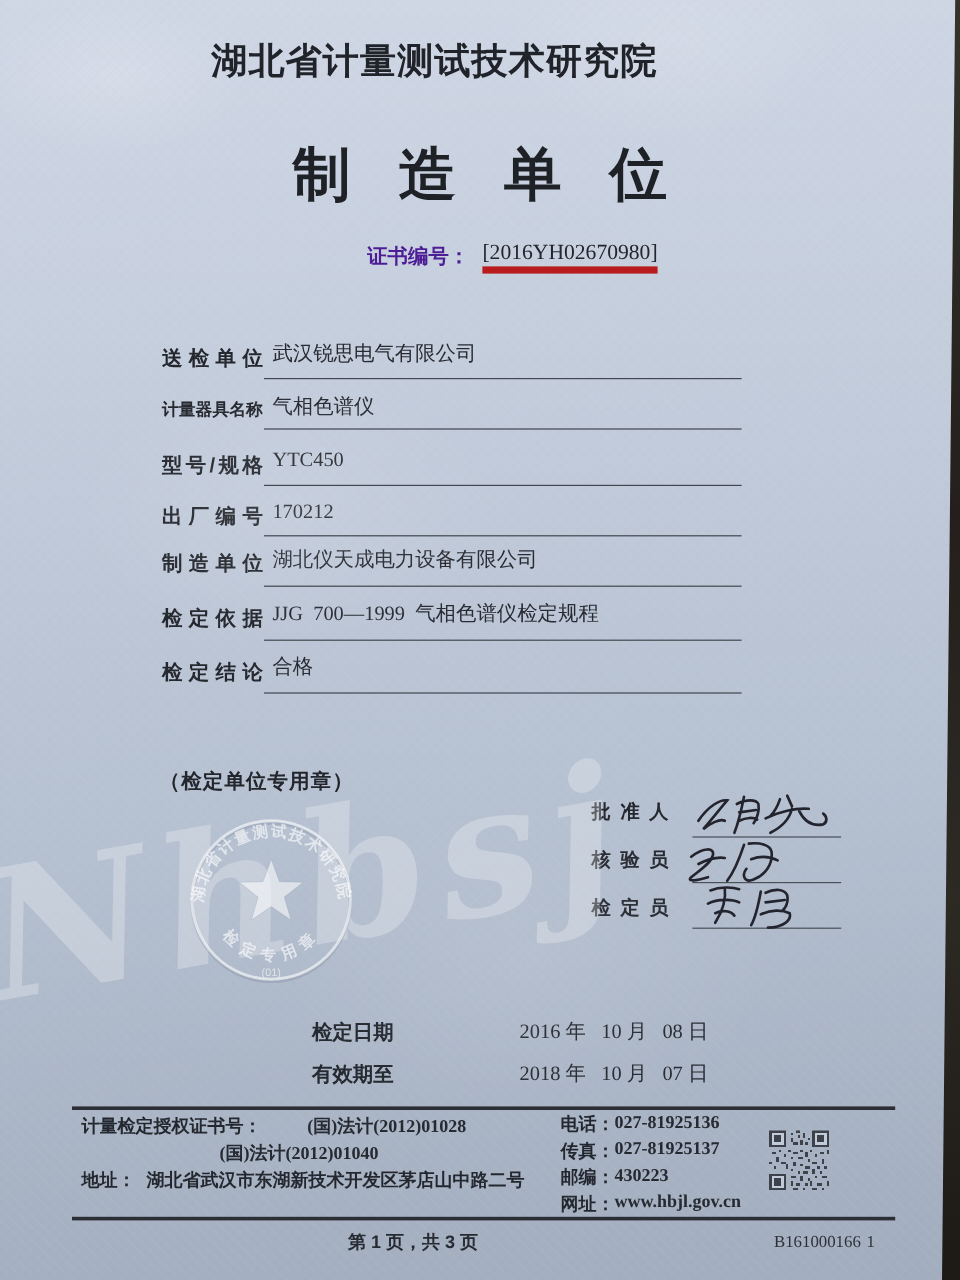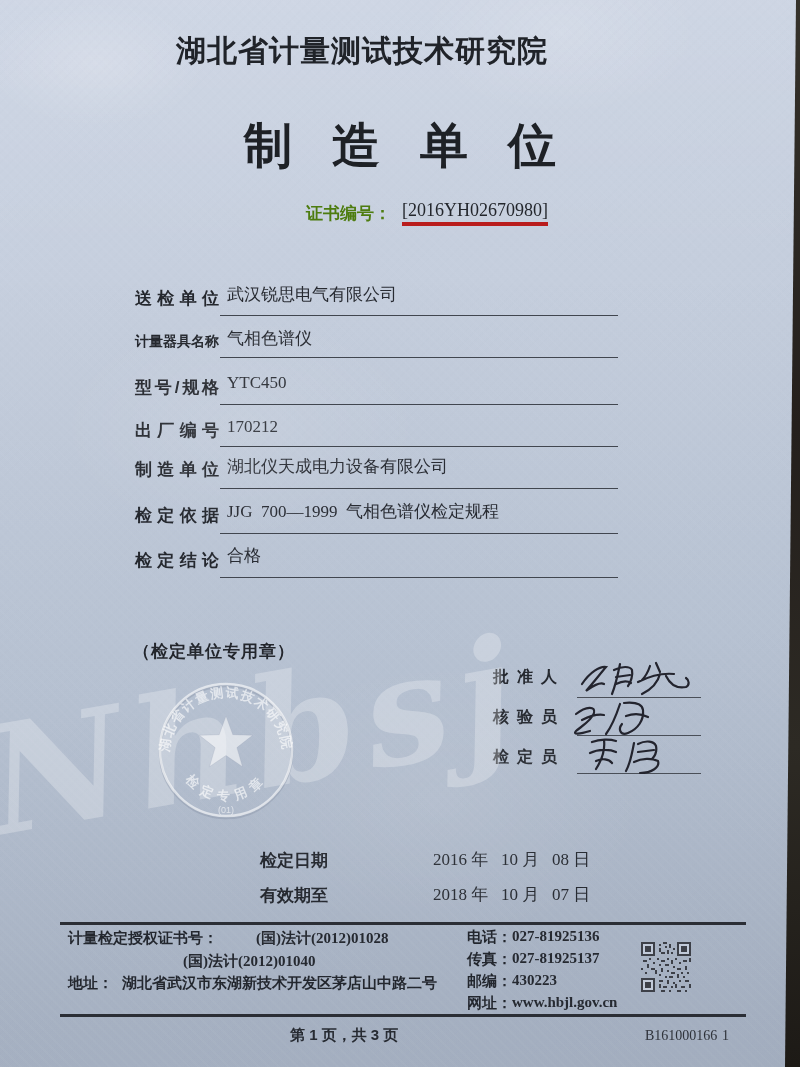--- a/index.html
+++ b/index.html
@@ -25,22 +25,22 @@
       repeating-linear-gradient(-45deg, rgba(150,162,180,.05) 0 2px, transparent 2px 7px);
   }
   .right-edge{
     position:absolute;top:0;right:0;width:20px;height:1067px;z-index:6;
     background:linear-gradient(180deg,#35322b,#241f1c 40%,#2d2a24 70%,#1d1a16);
     clip-path:polygon(80% 0,100% 0,100% 100%,25% 100%);
   }
   .abs{position:absolute;z-index:3;}
   .institute{left:362px;top:31px;transform:translateX(-50%);font-size:30px;font-weight:700;letter-spacing:1px;white-space:nowrap;color:#202329;}
   .cert-title{left:420px;top:114px;transform:translateX(-50%);font-size:48px;font-weight:700;letter-spacing:40px;white-space:nowrap;color:#1e2126;font-family:"Liberation Serif",serif;}
-  .certno-label{left:306px;top:202px;font-size:17px;font-weight:700;color:#4d7c0f;}
-  .certno-value{left:402px;top:200px;font-size:18px;font-family:"Liberation Serif",serif;color:#23262c;border-bottom:4px solid #b91c1c;padding-bottom:1px;}
+  .certno-label{left:306px;top:202px;font-size:17px;font-weight:700;color:#4c1d95;}
+  .certno-value{left:402px;top:200px;font-size:18px;font-family:"Liberation Serif",serif;color:#23262c;border-bottom:6px solid #b91c1c;padding-bottom:1px;}
   .flabel{position:absolute;left:135px;width:84px;display:inline-block;text-align:justify;text-align-last:justify;font-size:17px;font-weight:700;color:#22252b;}
   .flabel.small{font-size:14px;letter-spacing:0;}
   .fvalue{position:absolute;left:227px;font-size:17px;font-family:"Liberation Serif",serif;color:#262930;white-space:pre;}
   .rule{position:absolute;height:0;border-top:1.6px solid #41464f;z-index:3;}
   .seal-note{left:133px;top:640px;font-size:17px;font-weight:700;color:#23262c;letter-spacing:1px;text-align:right;}
   .watermark{left:-15px;top:648px;z-index:1;font-family:"DejaVu Serif",serif;font-style:italic;font-weight:700;
     font-size:150px;color:rgba(255,255,255,.26);letter-spacing:10px;transform:rotate(-10deg);user-select:none;}
   .seal-svg{left:156px;top:680px;z-index:2;}
   .slabel{position:absolute;left:493px;width:64px;display:inline-block;text-align:justify;text-align-last:justify;font-size:16px;font-weight:700;color:#22252b;}
   .sig-line{position:absolute;left:577px;width:124px;border-top:1.2px solid #4a4f58;z-index:3;}

